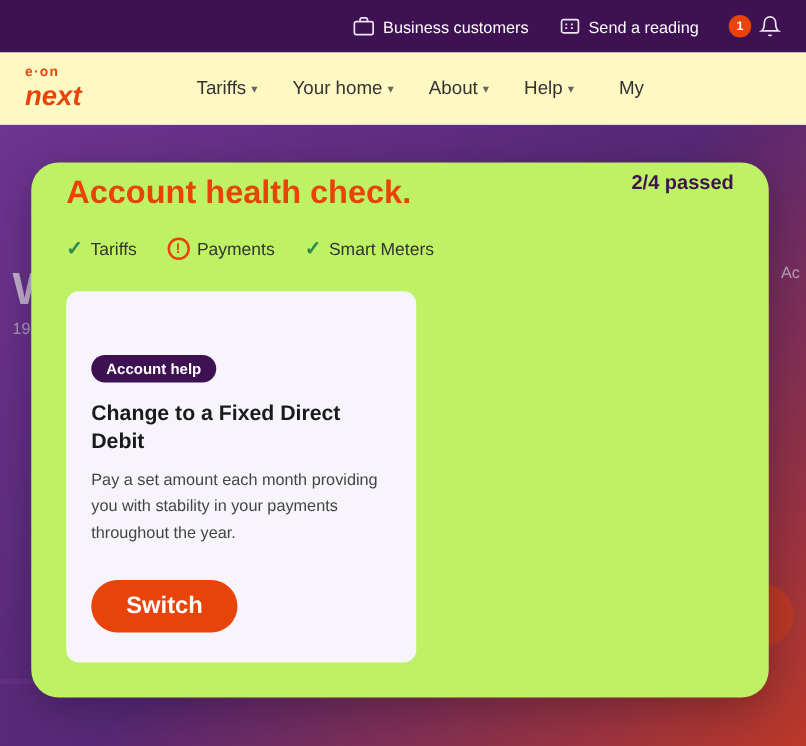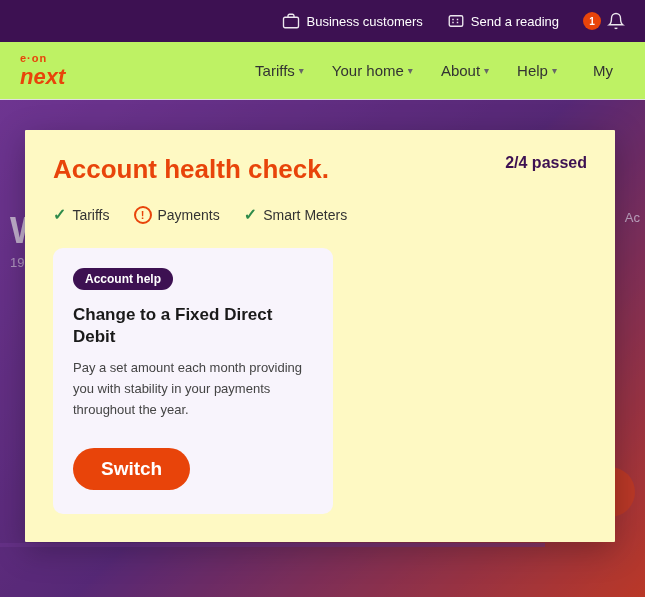--- a/index.html
+++ b/index.html
@@ -43,28 +43,27 @@
       height: 18px;
       font-size: 10px;
       display: flex;
       align-items: center;
       justify-content: center;
       font-weight: bold;
     }
 
     
     .nav-bar {
-      background: #bef264;
+      background: #fef9c3;
       height: 58px;
       display: flex;
       align-items: center;
       padding: 0 20px;
       gap: 0;
       border-bottom: 1px solid #e0e0e0;
-      justify-content: space-between;
     }
     .logo {
       margin-right: 80px;
     }
     .logo-eon {
       font-size: 11px;
       color: #e8440a;
       font-weight: bold;
       letter-spacing: 1px;
     }
@@ -174,23 +173,23 @@
       background: rgba(80, 30, 110, 0.3);
       z-index: 1;
     }
 
     
     .modal {
       position: absolute;
       top: 130px;
       left: 25px;
       right: 25px;
-      background: #fef9c3;
-      border-radius: 1px;
-      padding: 24px 28px 28px;
+      background: #bef264;
+      border-radius: 22px;
+      padding: 8px 28px 28px;
       z-index: 10;
       box-shadow: 0 8px 32px rgba(0,0,0,0.25);
       max-width: 590px;
     }
 
     .modal-header {
       display: flex;
       align-items: flex-start;
       justify-content: space-between;
       margin-bottom: 20px;
@@ -247,20 +246,21 @@
     }
     .card-tag {
       background: #3d1152;
       color: white;
       font-size: 12px;
       font-weight: bold;
       border-radius: 20px;
       padding: 4px 12px;
       display: inline-block;
       margin-bottom: 14px;
+      margin-top: 31px;
     }
     .card-title {
       font-size: 17px;
       font-weight: bold;
       color: #1a1a1a;
       margin-bottom: 10px;
       line-height: 1.3;
     }
     .card-desc {
       font-size: 13px;

